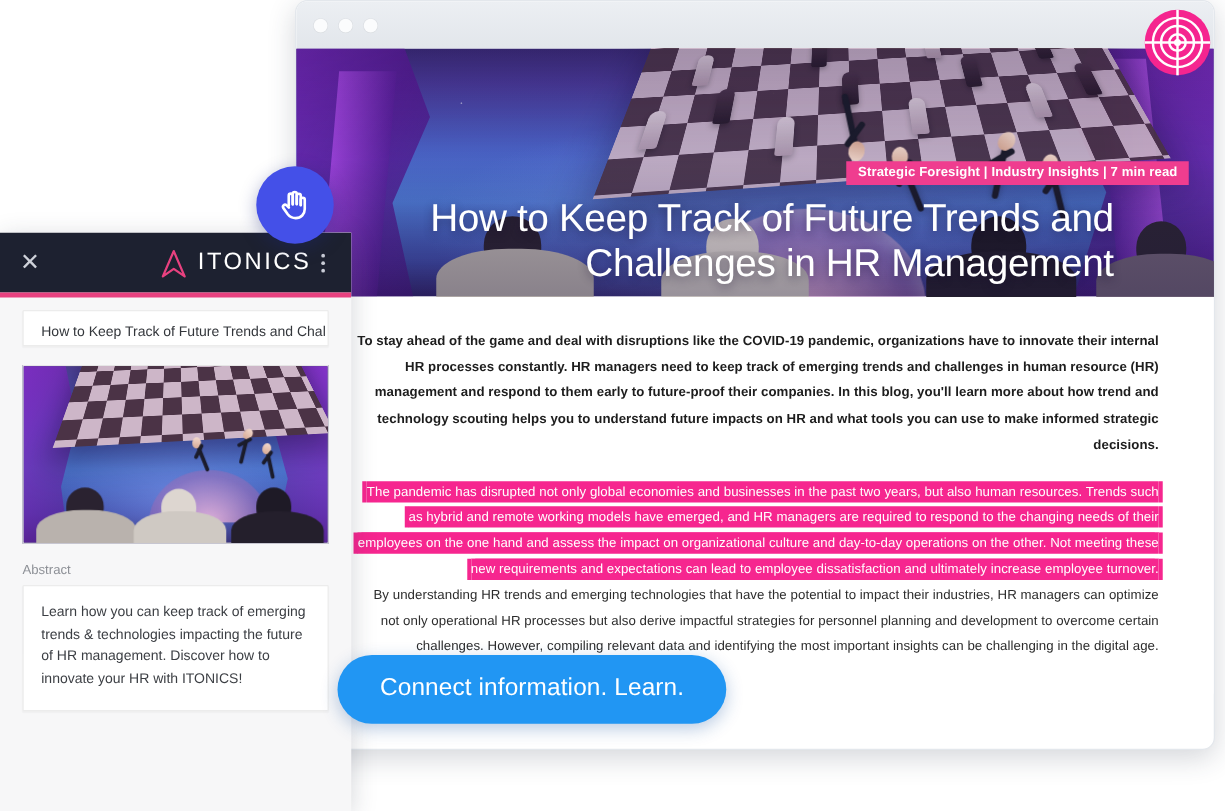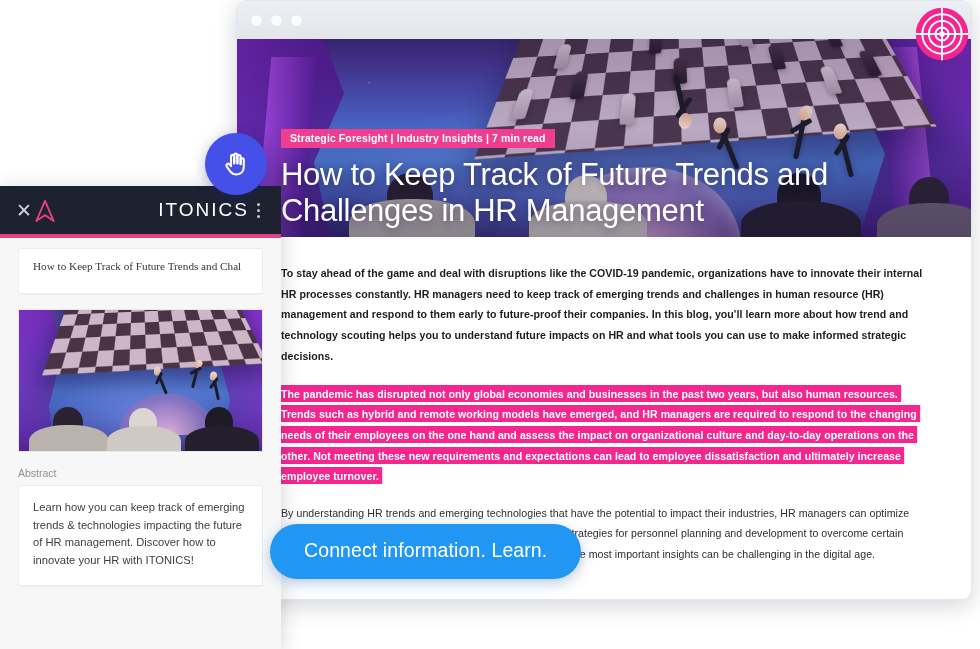--- a/index.html
+++ b/index.html
@@ -24,20 +24,21 @@
     position: absolute;
     left: 236px;
     top: 0px;
     width: 736px;
     height: 600px;
     background: #ffffff;
     border-radius: 10px 10px 10px 10px;
     box-shadow: 0 6px 22px rgba(40,50,70,0.20);
     overflow: hidden;
     border: 1px solid #e3e7ec;
+    text-align: right;
   }
 
   #browser-titlebar {
     position: relative;
     height: 38px;
     background: #e7eaef;
     background: linear-gradient(180deg,#eceff3 0%, #e2e6eb 100%);
     display: flex;
     align-items: center;
     padding: 0 10px 0 14px;
@@ -192,23 +193,23 @@
   }
   .para {
     font-size: 10.6px;
     line-height: 1.95;
     color: #2c2c2c;
     margin-bottom: 17px;
     letter-spacing: .05px;
   }
   .para.bold { font-weight: 700; color: #1d1d1d; }
   .para.highlight {
-    margin-bottom: 16px;
+    margin-bottom: 0;
     color: #ffffff;
-    font-weight: 700;
+    font-weight: 400;
   }
   .para.highlight .hl-line {
     display: inline;
     background: #f6268f;
     box-shadow: 0.30em 0 0 #f6268f, -0.30em 0 0 #f6268f;
     box-decoration-break: clone;
     -webkit-box-decoration-break: clone;
     padding: 2.5px 0;
   }
 
@@ -233,21 +234,21 @@
   }
   #panel-header::after {
     content:''; position: absolute; left:0; right:0; bottom:-4px;
     height: 4px; background: #e8417f;
   }
   #close-icon {
     width: 20px; height: 20px; color: #cfd2da;
     display:flex; align-items:center; justify-content:center;
     font-size: 19px; line-height: 1; cursor: pointer;
   }
-  #brand { flex: 1 1 auto; display: flex; align-items: center; justify-content: space-between; gap: 8px; }
+  #brand { flex: 1 1 auto; display: flex; align-items: center; justify-content: flex-end; gap: 8px; }
   #brand-mark { width: 22px; height: 22px; }
   #brand-name {
     color: #ffffff;
     font-size: 19px;
     font-weight: 400;
     letter-spacing: 2px;
   }
   #kebab-icon {
     width: 18px; display:flex; flex-direction: column; align-items:center; gap: 3px; cursor:pointer;
   }
@@ -271,22 +272,22 @@
     border: 1px solid #ececec;
     border-radius: 1px;
     margin-bottom: 15px;
     box-shadow: 0 1px 1px rgba(0,0,0,0.03);
   }
   #title-input {
     width: 100%;
     border: none;
     outline: none;
     background: transparent;
-    padding: 11px 10px 21px 14px;
-    font-family: Liberation Serif, serif;
+    padding: 11px 10px 4px 14px;
+    font-family: Liberation Sans, sans-serif;
     font-size: 11.2px;
     color: #33363b;
     white-space: nowrap;
     overflow: hidden;
     text-overflow: clip;
   }
   #abstract-box { padding: 13px 14px 15px 14px; }
   #abstract-text {
     font-size: 11.2px;
     line-height: 1.58;

